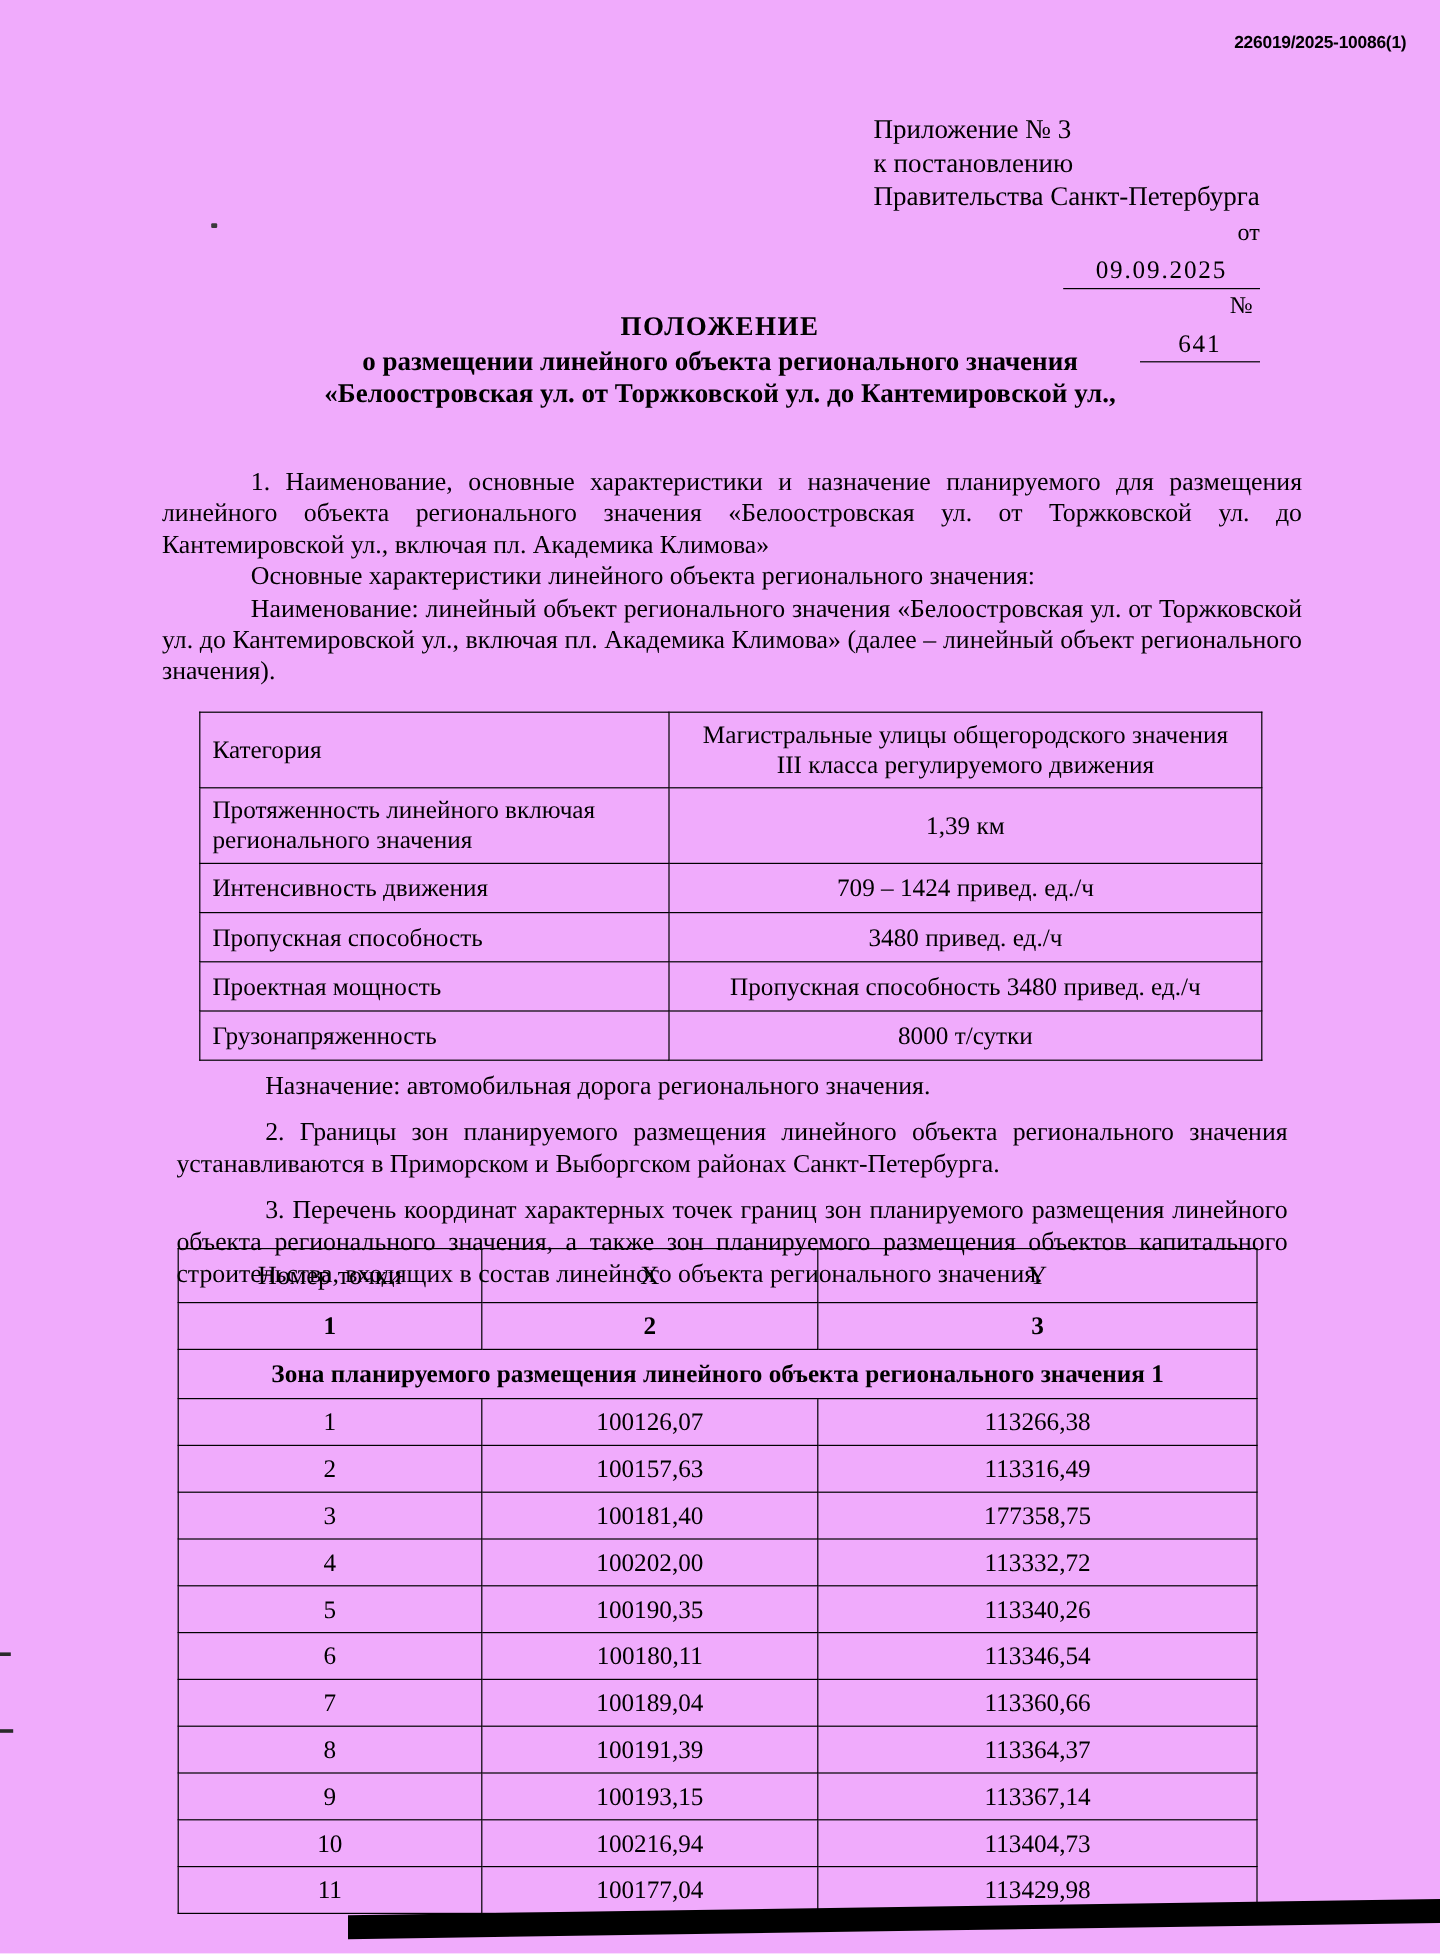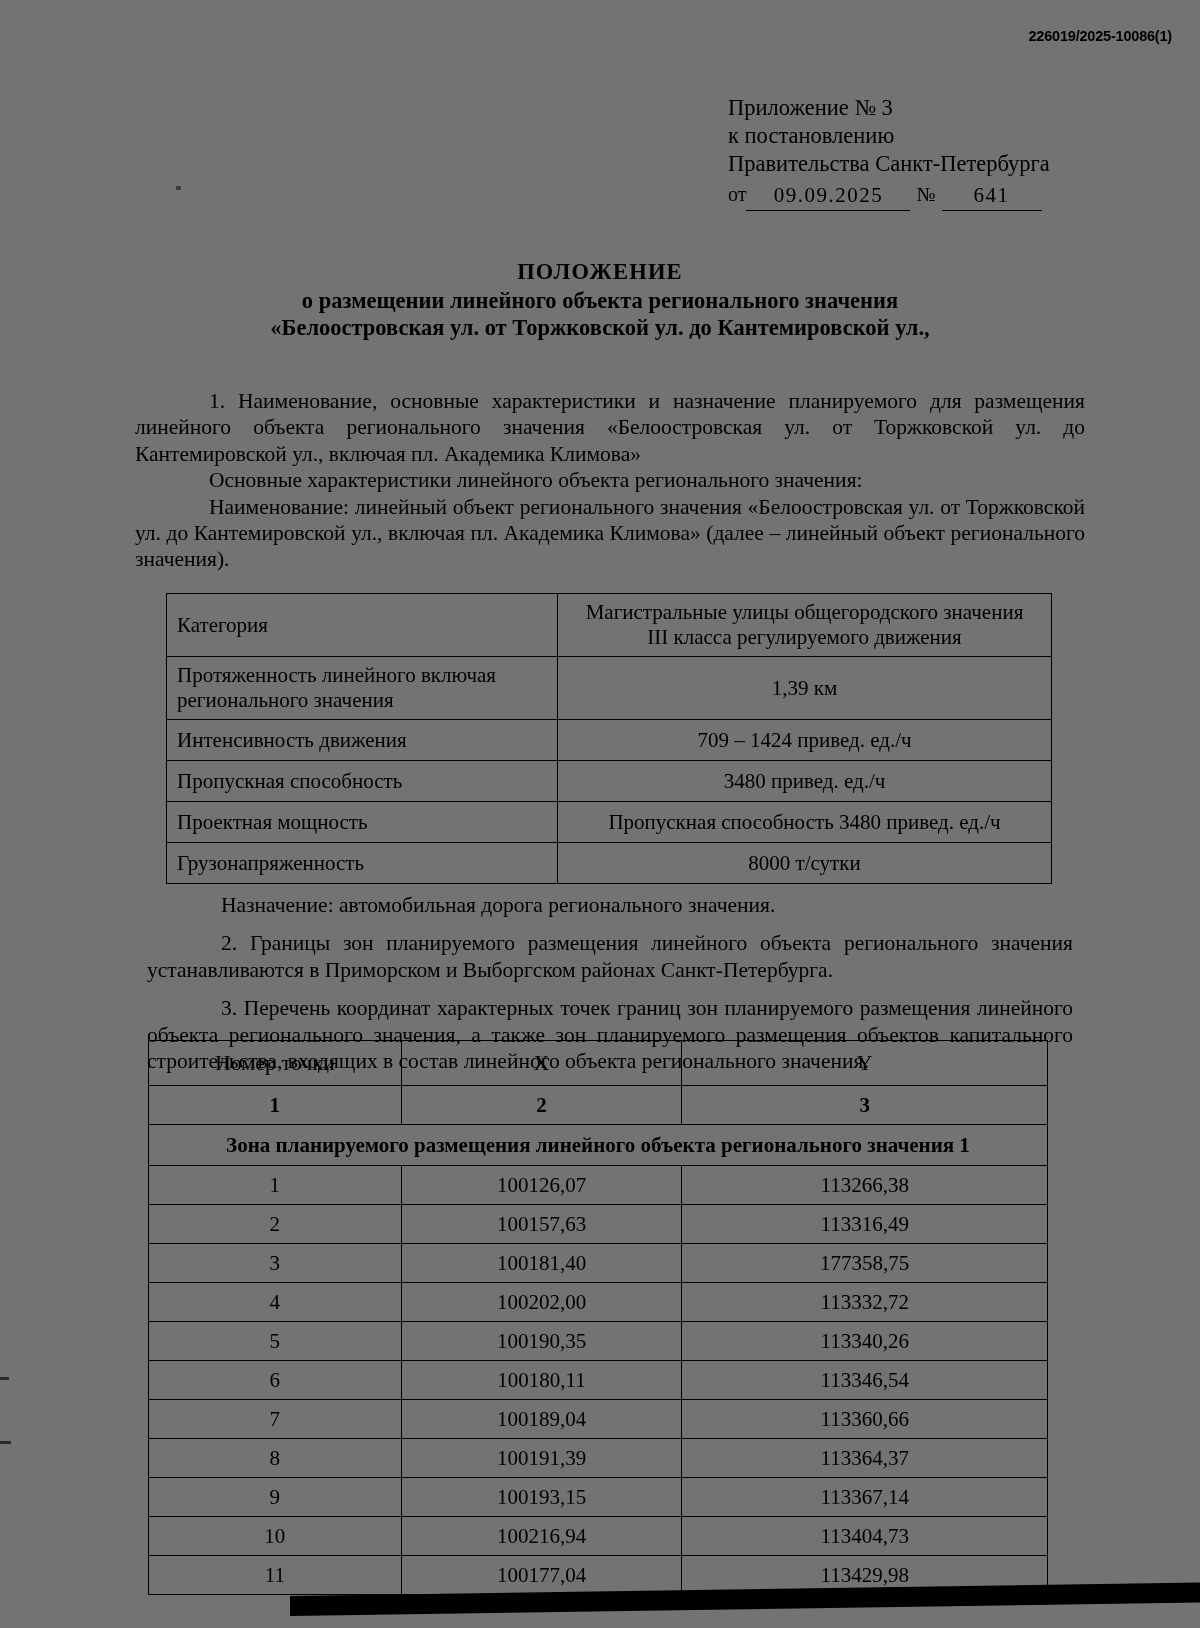--- a/index.html
+++ b/index.html
@@ -10,21 +10,21 @@
   }
   body {
     font-family: "Liberation Serif", "DejaVu Serif", serif;
     color: #000000;
   }
   .page {
     position: relative;
     width: 1200px;
     height: 1628px;
     margin: 0 auto;
-    background: #737373;
+    background: #f0abfc;
     overflow: hidden;
   }
 
   
   .artifact-dot {
     position: absolute;
     left: 176px;
     top: 186px;
     width: 5px;
     height: 4px;
@@ -78,20 +78,21 @@
     line-height: 28px;
   }
   .appendix-block .line {
     white-space: nowrap;
   }
   .date-row {
     display: flex;
     align-items: flex-end;
     margin-top: 2px;
     white-space: nowrap;
+    flex-direction: column;
   }
   .date-row .lbl {
     font-size: 20px;
     padding-bottom: 3px;
   }
   .date-row .blank {
     font-family: Liberation Serif, serif;
     font-size: 21px;
     letter-spacing: 1.5px;
     border-bottom: 1.6px solid #000;

